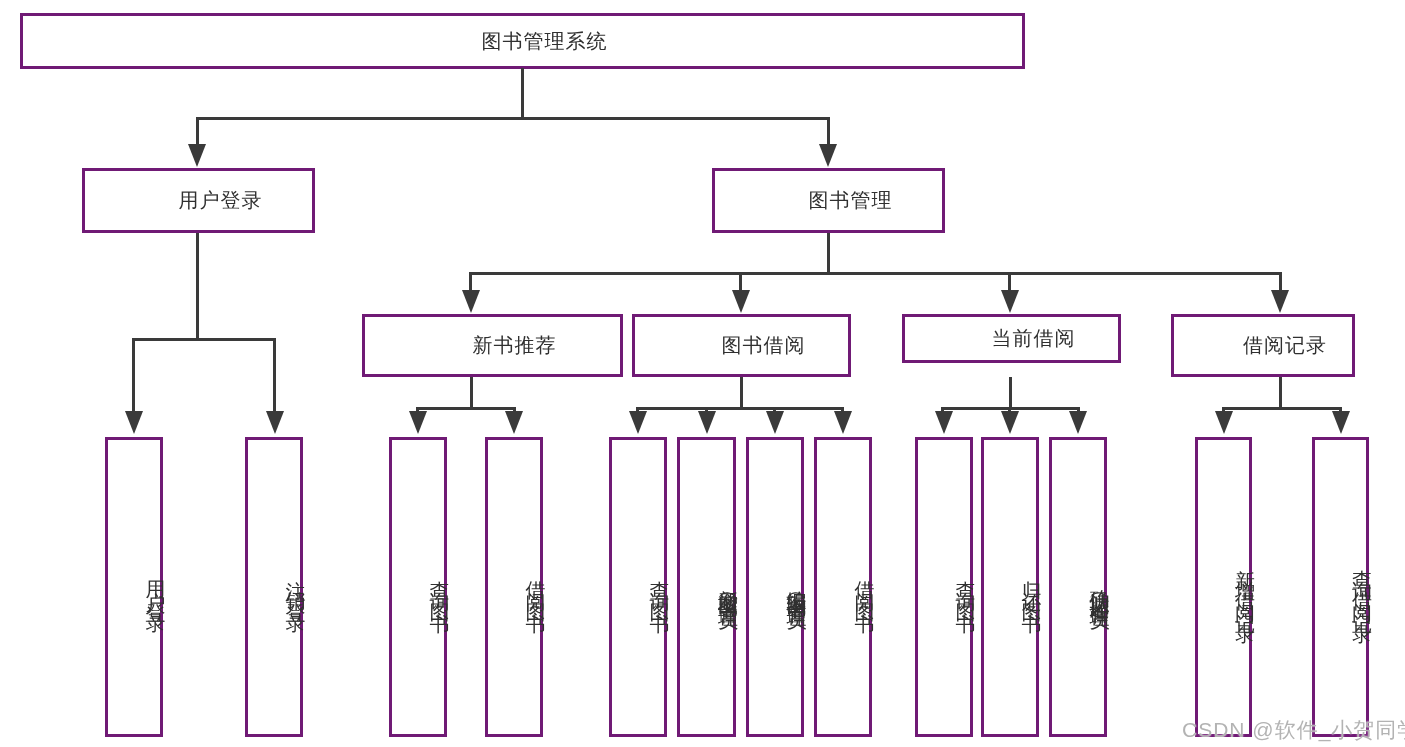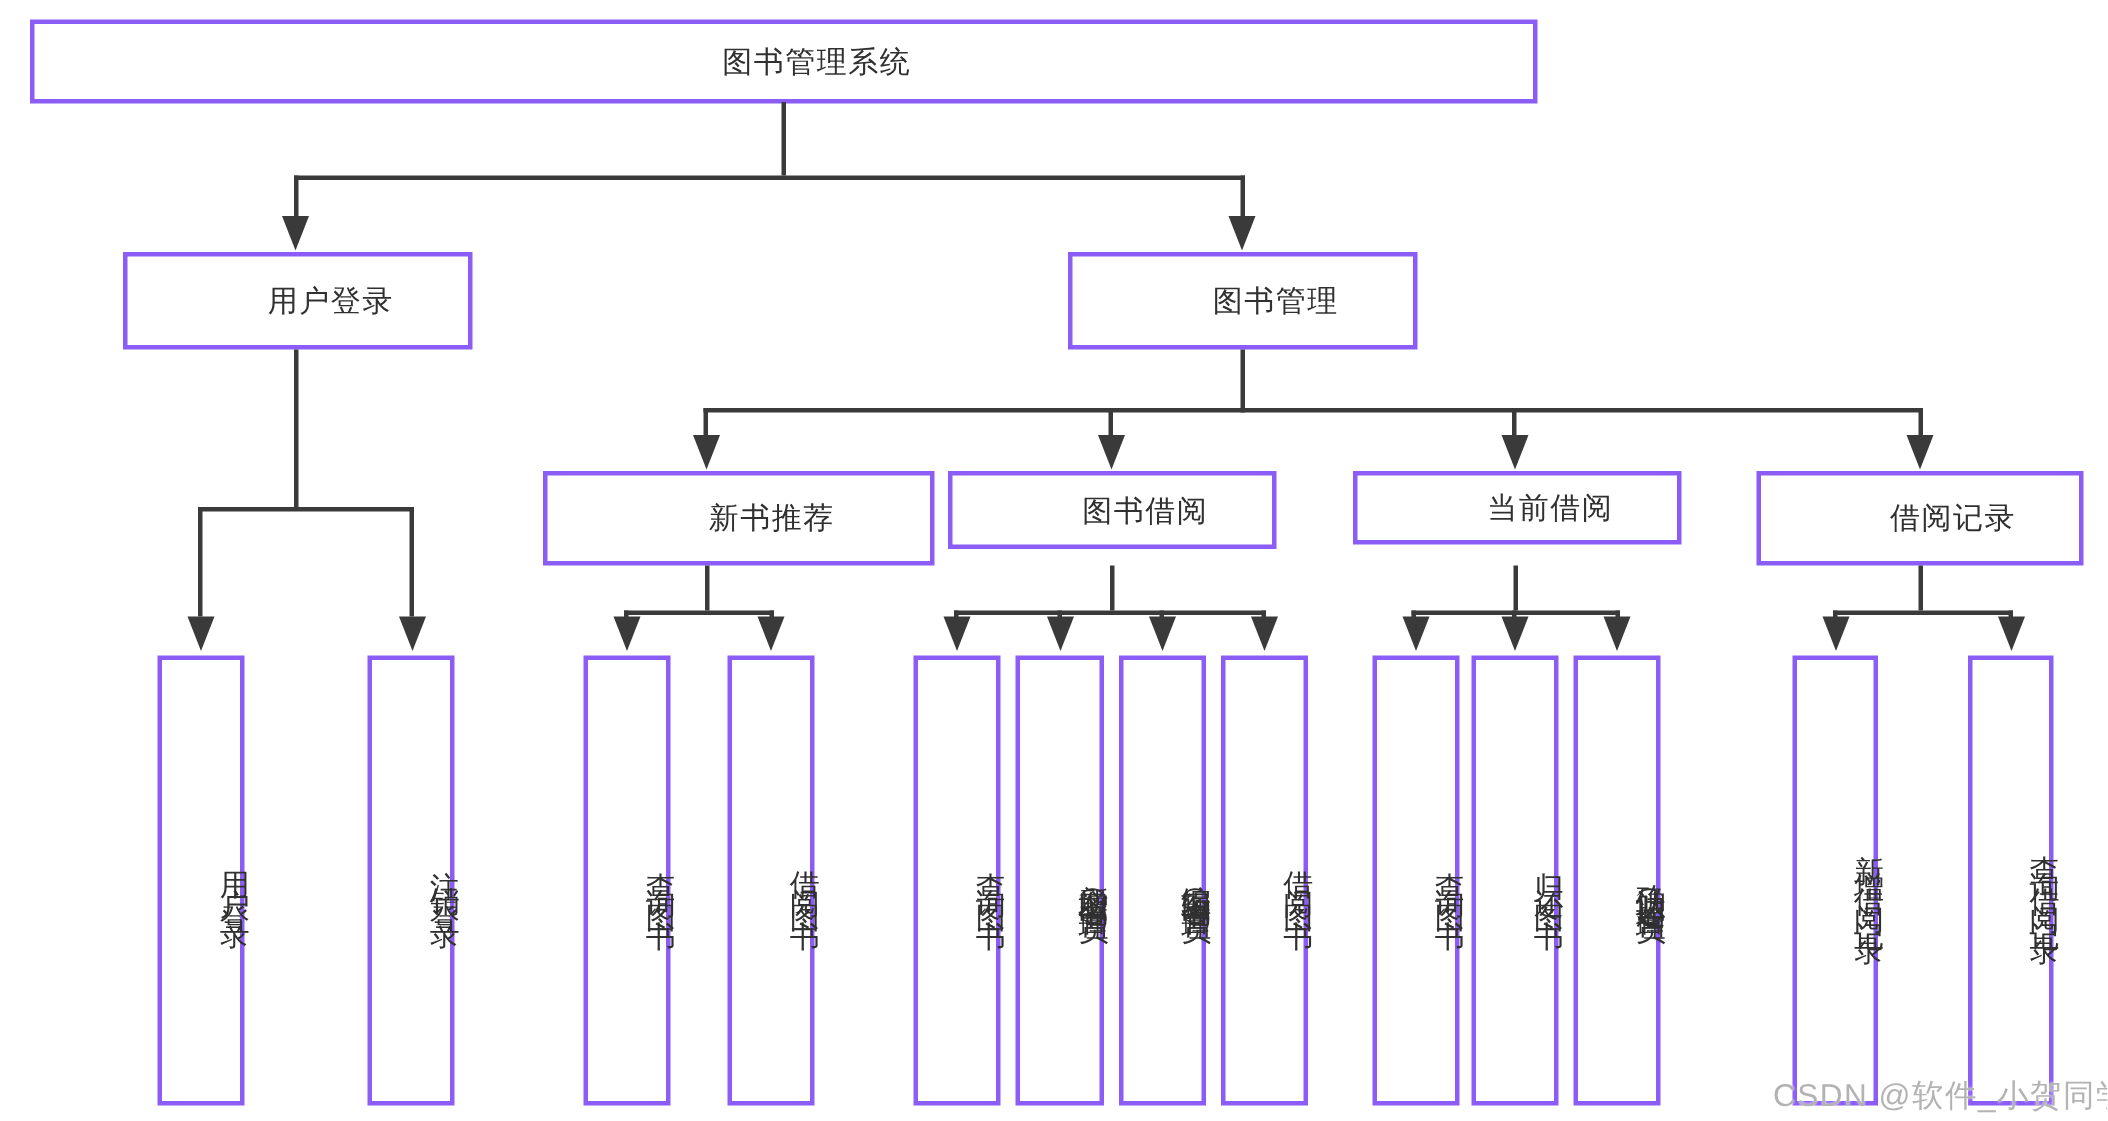--- a/index.html
+++ b/index.html
@@ -11,21 +11,21 @@
     position: relative;
     width: 1405px;
     height: 747px;
     background: #ffffff;
     font-family: "Liberation Sans", sans-serif;
     overflow: hidden;
   }
   .box {
     position: absolute;
     box-sizing: border-box;
-    border: 3px solid #8b5cf6;
+    border: 3px solid #701a75;
     background: #ffffff;
     display: flex;
     align-items: center;
     justify-content: center;
     color: #303030;
     font-size: 20px;
     padding-left: 44px;
   }
   .box .h-label {
     white-space: nowrap;
@@ -77,27 +77,27 @@
   <div class="box" style="left:82px; top:168px; width:233px; height:65px;">
     <span class="h-label">用户登录</span>
   </div>
   <div class="box" style="left:712px; top:168px; width:233px; height:65px;">
     <span class="h-label">图书管理</span>
   </div>
 
   <div class="box" style="left:362px; top:314px; width:261px; height:63px;">
     <span class="h-label">新书推荐</span>
   </div>
-  <div class="box" style="left:632px; top:314px; width:219px; height:52px;">
+  <div class="box" style="left:632px; top:314px; width:219px; height:63px;">
     <span class="h-label">图书借阅</span>
   </div>
   <div class="box" style="left:902px; top:314px; width:219px; height:49px;">
     <span class="h-label">当前借阅</span>
   </div>
-  <div class="box" style="left:1171px; top:314px; width:218px; height:63px;">
+  <div class="box" style="left:1171px; top:314px; width:184px; height:63px;">
     <span class="h-label">借阅记录</span>
   </div>
 
   <div class="box leaf" style="left:105px; top:437px; width:58px; height:300px;">
     <span class="v-label">用户登录</span>
   </div>
   <div class="box leaf" style="left:245px; top:437px; width:58px; height:300px;">
     <span class="v-label">注销登录</span>
   </div>
 

